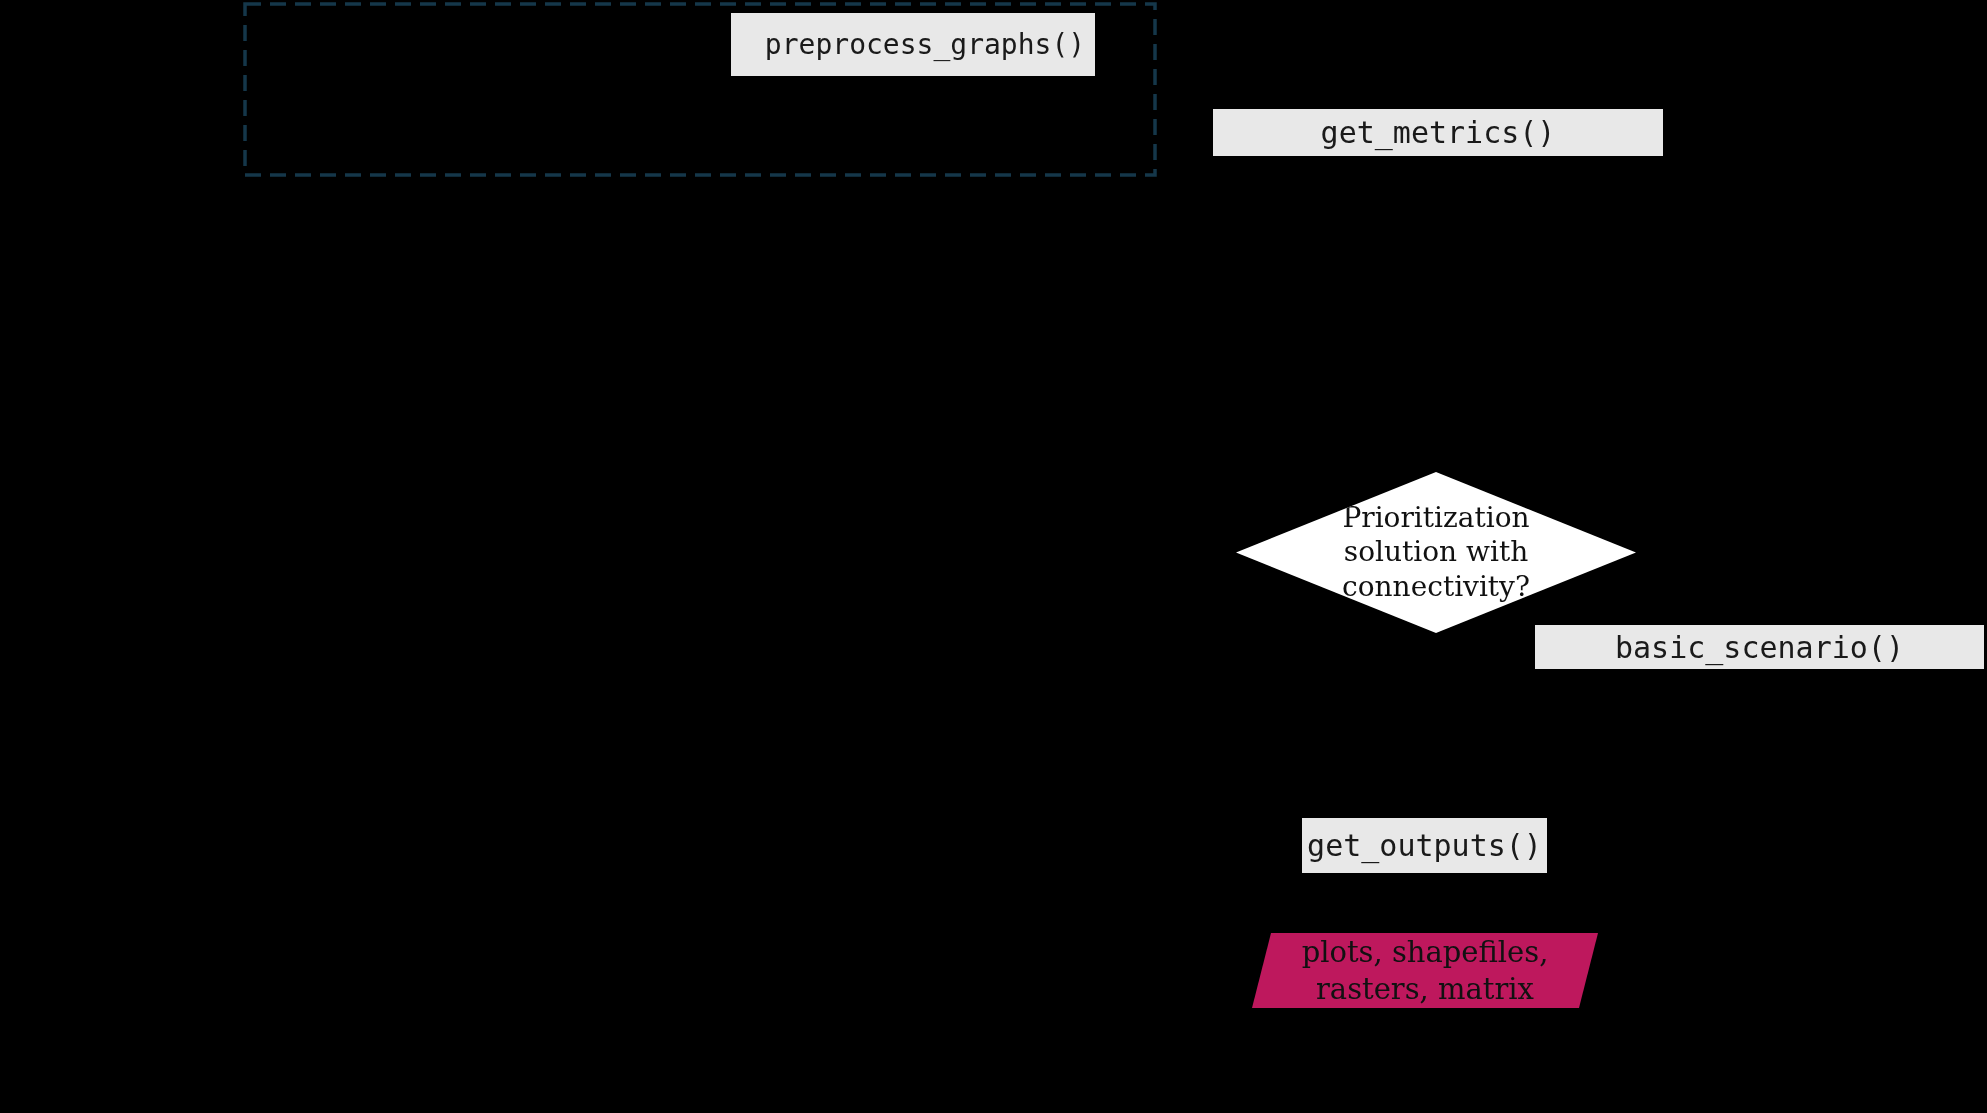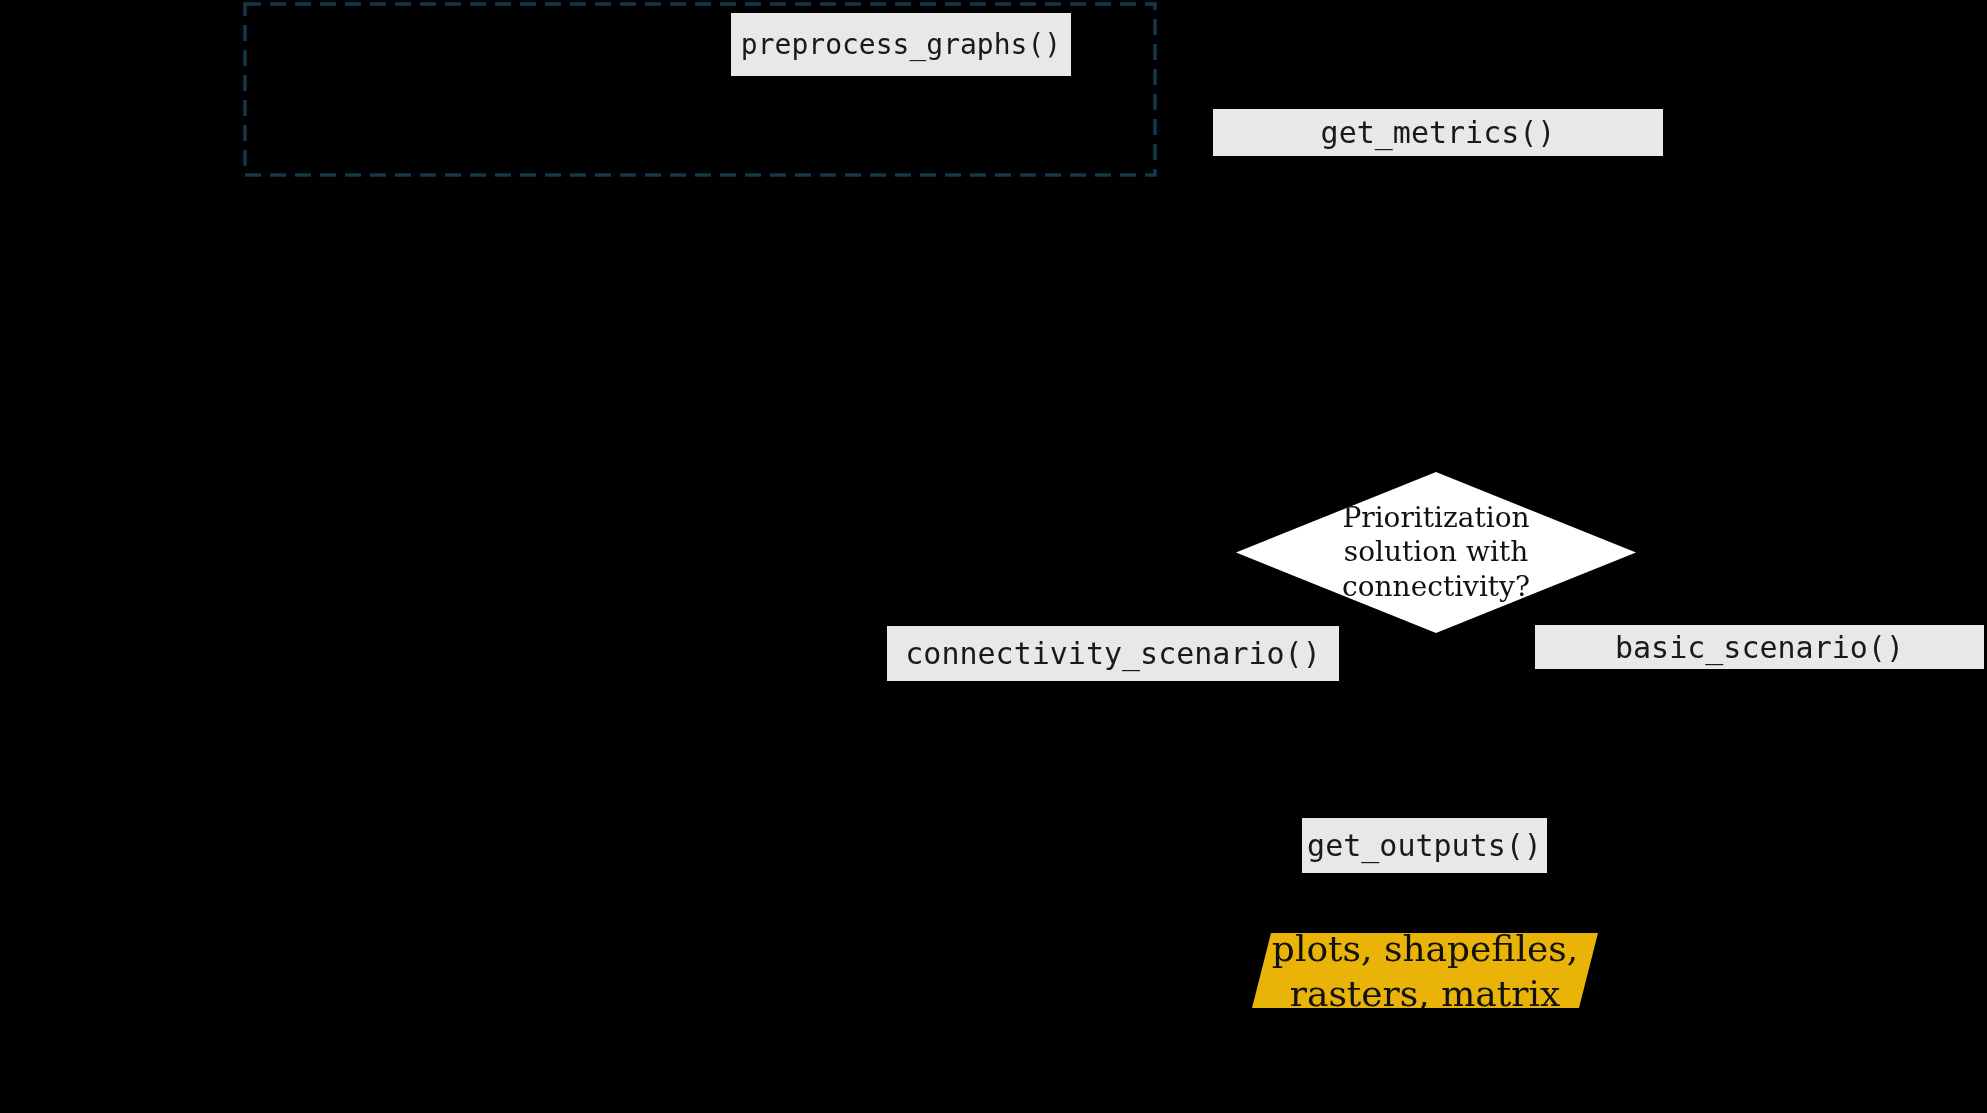--- a/index.html
+++ b/index.html
@@ -51,51 +51,50 @@
     font-size: 28px;
     line-height: 1.22;
     color: #111111;
     white-space: pre-line;
   }
   
   .parallelogram {
     position: absolute;
     left: 1252px; top: 933px;
     width: 346px; height: 75px;
-    background: #eab308;
+    background: #be185d;
     clip-path: polygon(5.5% 0%, 100% 0%, 94.5% 100%, 0% 100%);
     display: flex;
     align-items: center;
     justify-content: center;
     text-align: center;
     font-family: "DejaVu Serif", "Liberation Serif", serif;
-    font-size: 36px;
+    font-size: 29px;
     line-height: 1.25;
     color: #111111;
     white-space: pre-line;
   }
 </style>
 </head>
 <body>
 
 <div id="canvas">
 
   <svg id="group-svg" viewBox="0 0 1987 1113" xmlns="http://www.w3.org/2000/svg">
     <rect x="245" y="4" width="910" height="171" fill="none" stroke="#15374a" stroke-width="3.5" stroke-dasharray="16 9"></rect>
   </svg>
 
-  <div class="fn-box lg abs" style="left:731px; top:13px; width:340px; height:63px;">preprocess_graphs()</div>
+  <div class="fn-box lg abs" style="left:731px; top:13px; width:340px; height:63px;padding-left:24px;">preprocess_graphs()</div>
 
   <div class="fn-box abs" style="left:1213px; top:109px; width:450px; height:47px;">get_metrics()</div>
 
   <div class="diamond">Prioritization
 solution with
 connectivity?</div>
 
-  <div class="fn-box abs" style="left:887px; top:626px; width:452px; height:55px;">connectivity_scenario()</div>
 
   <div class="fn-box abs" style="left:1535px; top:625px; width:449px; height:44px;">basic_scenario()</div>
 
   <div class="fn-box abs" style="left:1302px; top:818px; width:245px; height:55px;">get_outputs()</div>
 
   <div class="parallelogram">plots, shapefiles,
 rasters, matrix</div>
 
 </div>
 

